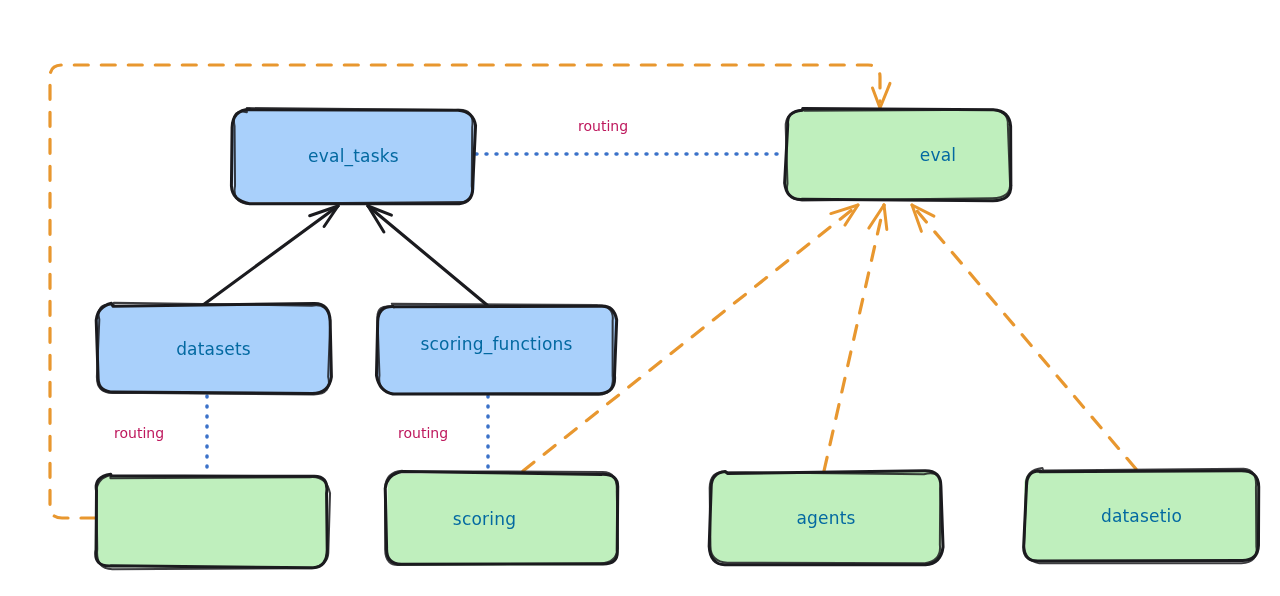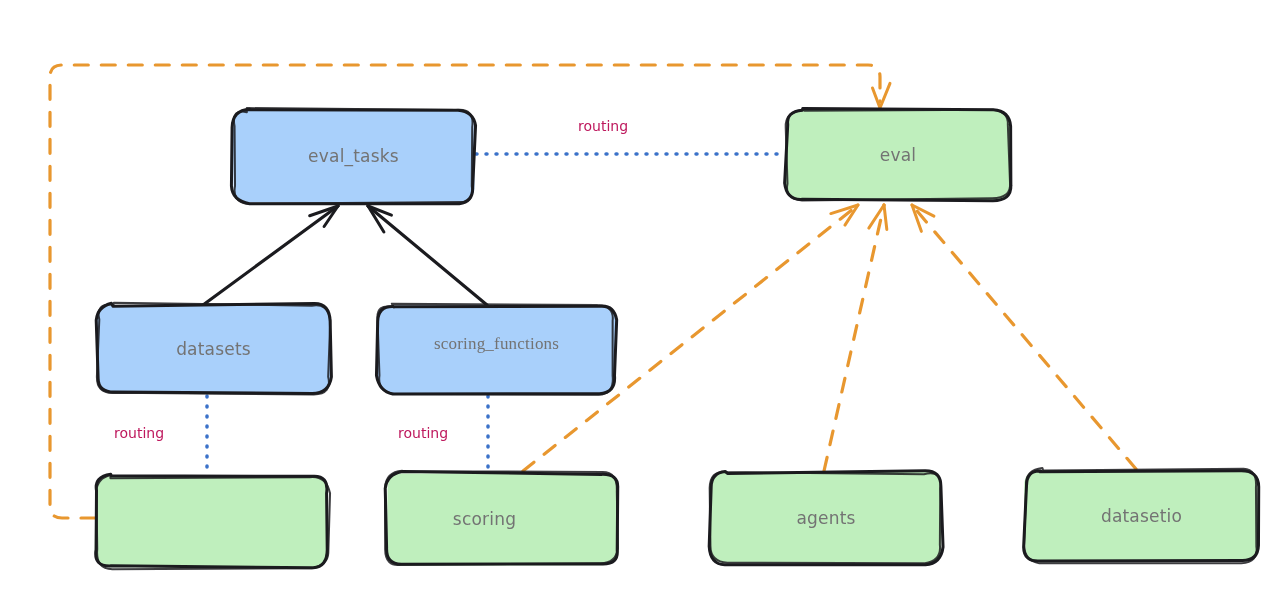--- a/index.html
+++ b/index.html
@@ -27,21 +27,21 @@
     width: 1280px;
     height: 596px;
   }
   .node-label {
     position: absolute;
     display: flex;
     align-items: center;
     justify-content: center;
     font-family: "DejaVu Sans", sans-serif;
     font-size: 17px;
-    color: #737373;
+    color: #0369a1;
     letter-spacing: 0.2px;
     white-space: nowrap;
     pointer-events: none;
   }
   .edge-label {
     position: absolute;
     font-family: "DejaVu Sans", sans-serif;
     font-size: 14px;
     color: #be185d;
     white-space: nowrap;
@@ -131,23 +131,23 @@
         <path d="M 727.1841442124844 472.1133480083725 L 923.9379680635119 474.2348355791694 Q 943.3001569765155 469.77661037453294 940.23151545554 488.3170725835101 L 939.878760910164 544.932818365252 Q 941.7005936632402 560.8564846993687 924.9308344370363 563.3567575467549 L 727.396267892698 562.7454736719585 Q 710.4499193204799 561.9051980978368 710.4372255338529 546.0520441062059 L 709.6645341882783 487.9279062281958 Q 710.1483491909449 470.88171024382194 724.6715806966049 472.00066332928867 Z" fill="none" stroke="#1b1b1f" stroke-width="2" opacity="0.85" stroke-linecap="round" stroke-linejoin="round"></path>
       </g>
       <g>
         <path d="M 1041.7829723365526 470.18559532211424 L 1241.6472820284066 470.1312892918155 Q 1258.1451122288336 469.4682186127958 1257.27509579662 486.36706724221216 L 1257.521520233304 545.6617302419905 Q 1258.0768232349665 561.3050893784059 1242.7044584758135 561.556563949751 L 1040.78442502049 562.1698900227294 Q 1025.7569864280322 562.3915100103204 1025.3464752202603 546.5829956061127 L 1024.2027801513684 485.4171081968663 Q 1024.3448498726566 470.23840117502886 1040.3366405487698 469.7823055746883 Z" fill="#bfefbd" stroke="none"></path>
         <path d="M 1039.6899975302117 471.74918018744756 L 1240.476548195014 470.83312941912243 Q 1258.5065310965788 470.3560750494507 1258.725018264039 486.7729341042102 L 1258.4542567740448 545.3445020204151 Q 1257.873323775117 560.6026879789321 1242.1228199610127 560.3797972679976 L 1040.5522686130146 560.9016388419558 Q 1023.8217940929447 562.2959564457163 1023.6269364358983 547.2403402461858 L 1026.490802241904 485.93035054287424 Q 1026.766603709928 469.9464210518386 1040.7954620368757 471.0913200391882 Z" fill="none" stroke="#1b1b1f" stroke-width="3" stroke-linecap="round" stroke-linejoin="round"></path>
         <path d="M 1043.3098938010214 470.537826539454 L 1243.5434326190239 468.6966827397685 Q 1257.2993836887645 469.58258075806435 1255.9488885881142 487.211207916034 L 1256.3525737765956 546.6737332835205 Q 1258.649381829728 562.1639944088478 1241.340749932146 563.3613988893858 L 1039.2304944995 563.363088180387 Q 1024.8026397715334 560.7986999517301 1024.0989471442526 545.5618286141948 L 1026.2330963151683 485.67471313573174 Q 1024.615634156212 470.2869628918762 1042.3539825456935 467.9075622560026 Z" fill="none" stroke="#1b1b1f" stroke-width="2" opacity="0.85" stroke-linecap="round" stroke-linejoin="round"></path>
       </g>
     </svg>
 
   <div class="node-label" style="left:233px;top:110px;width:241px;height:92px;">eval_tasks</div>
-  <div class="node-label" style="left:786px;top:110px;width:224px;height:90px;">eval</div>
+  <div class="node-label" style="left:786px;top:110px;width:224px;height:90px;padding-left:40px;">eval</div>
   <div class="node-label" style="left:97px;top:305px;width:233px;height:88px;">datasets</div>
-  <div class="node-label" style="left:378px;top:305px;width:237px;height:78px;font-family:Liberation Serif, serif;">scoring_functions</div>
+  <div class="node-label" style="left:378px;top:305px;width:237px;height:78px;">scoring_functions</div>
   <div class="node-label" style="left:387px;top:473px;width:195px;height:92px;">scoring</div>
   <div class="node-label" style="left:710px;top:472px;width:232px;height:91px;">agents</div>
   <div class="node-label" style="left:1025px;top:470px;width:233px;height:92px;">datasetio</div>
 
   <div class="edge-label" style="left:578px;top:118px;">routing</div>
   <div class="edge-label" style="left:114px;top:425px;">routing</div>
   <div class="edge-label" style="left:398px;top:425px;">routing</div>
 
 </div>
 

